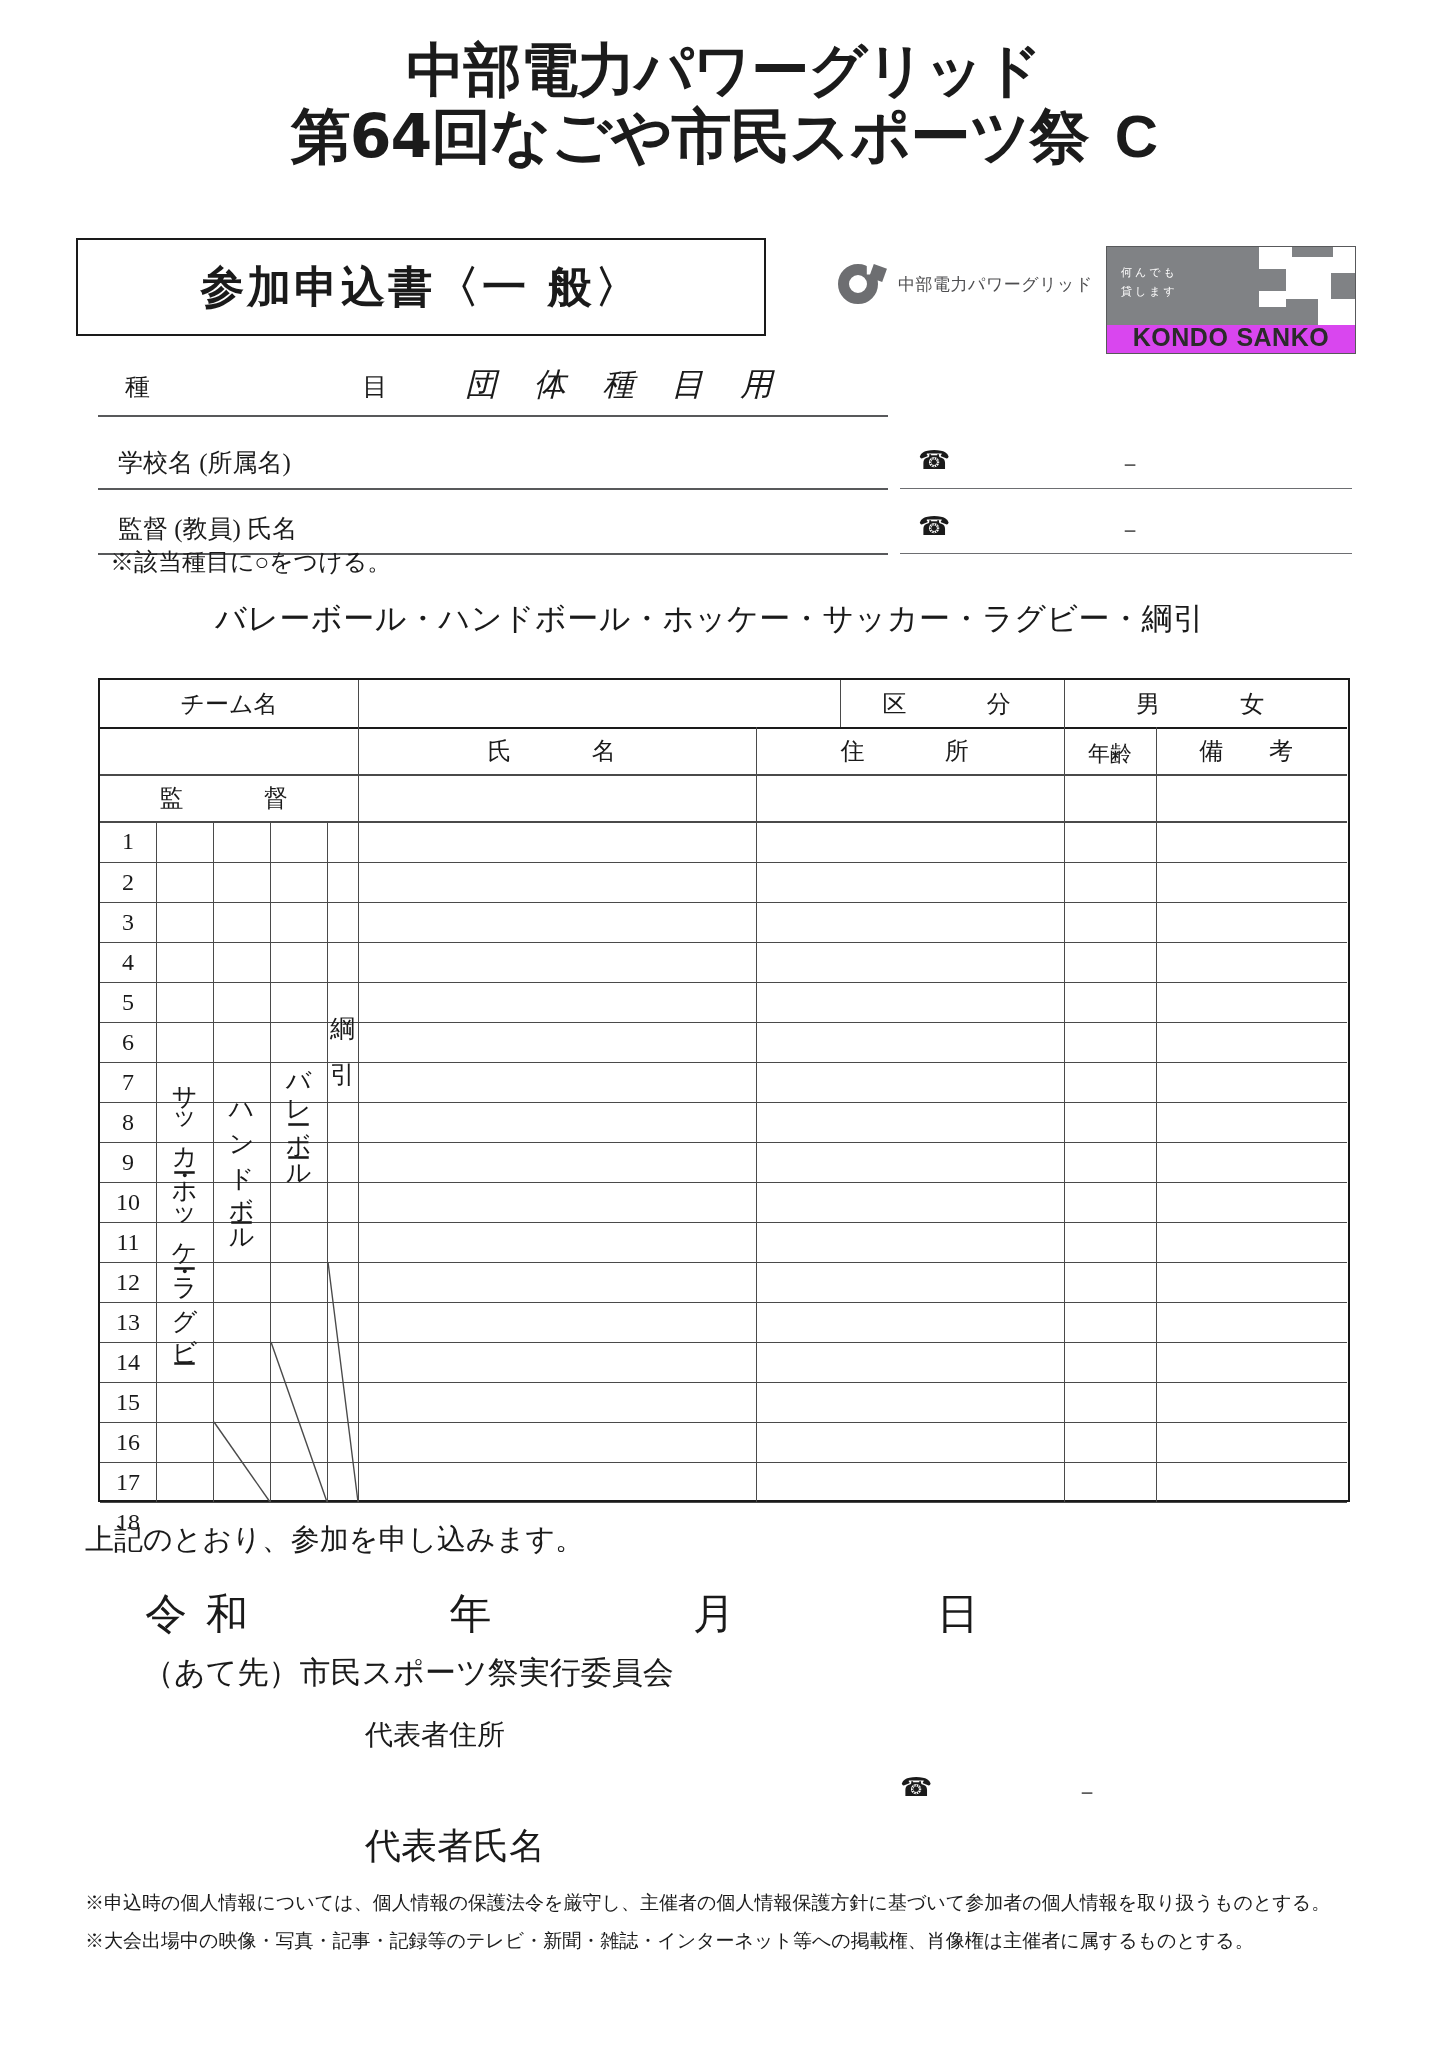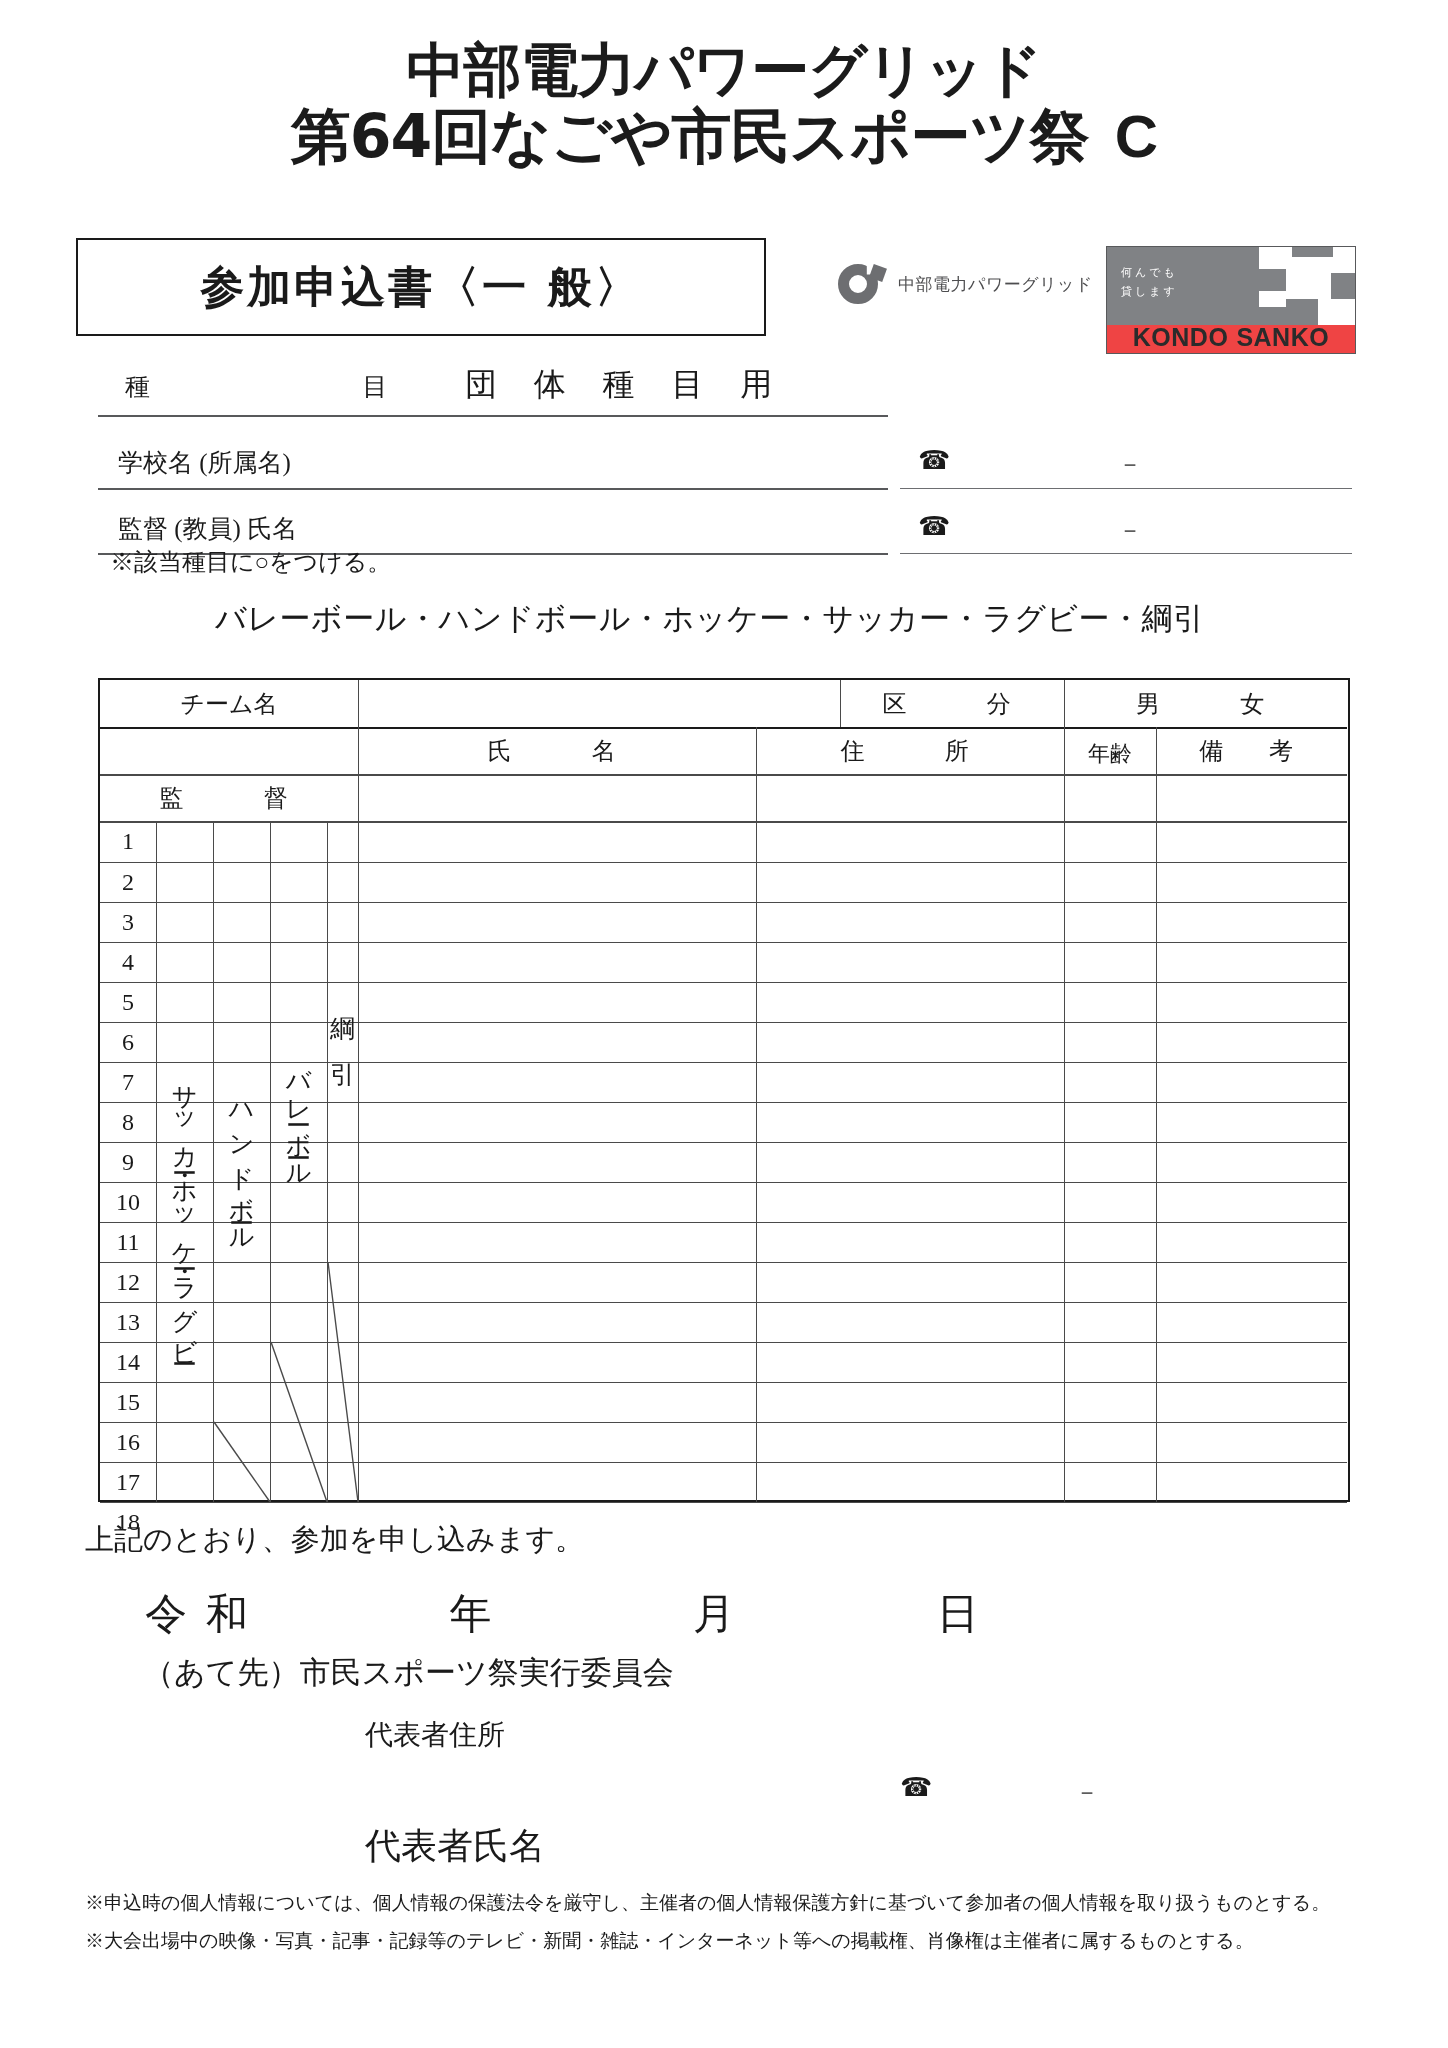--- a/index.html
+++ b/index.html
@@ -52,21 +52,21 @@
   .cepg-dot{
     position:absolute;right:1px;top:6px;width:14px;height:14px;background:#6d6e71;
     transform:rotate(20deg);
   }
   .cepg-text{
     font-family:"DejaVu Sans","Liberation Sans",sans-serif;
     font-size:17px;color:#4d4d4f;letter-spacing:0.5px;white-space:nowrap;
   }
   .ks-logo{
     position:absolute;left:1106px;top:8px;width:250px;height:108px;
-    border:1px solid #58595b;box-sizing:border-box;background:#ef4444;
+    border:1px solid #58595b;box-sizing:border-box;background:#d946ef;
   }
   .ks-grid{position:absolute;left:0;top:0;width:248px;height:78px;overflow:hidden;background:#fff;}
   .ks-grid .blk{position:absolute;background:#808285;}
   .ks-cap{
     position:absolute;left:14px;top:16px;width:150px;
     font-family:"DejaVu Sans","Liberation Sans",sans-serif;
     font-size:11px;color:#fff;line-height:1.75;letter-spacing:3px;z-index:3;
   }
   .ks-name{
     position:absolute;left:0;top:76px;width:248px;text-align:center;
@@ -180,21 +180,21 @@
       </div>
       <div class="ks-cap">
         <div>何んでも</div>
         <div>貸します</div>
       </div>
       <div class="ks-name"><span>KONDO</span><span class="gap"></span><span>SANKO</span></div>
     </div>
   </div>
 
   <div class="fld spaced2" style="left:125px;top:370px;">種　　　　目</div>
-  <div class="fld spaced" style="left:465px;top:363px;font-size:32px;">団 体 種 目 用</div>
+  <div class="fld spaced" style="left:465px;top:363px;font-size:32px;font-style:italic;">団 体 種 目 用</div>
   <div class="rule" style="left:98px;top:415px;width:790px;"></div>
 
   <div class="fld" style="left:118px;top:446px;">学校名 (所属名)</div>
   <div class="rule" style="left:98px;top:488px;width:790px;"></div>
   <div class="tel" style="position:absolute;left:918px;top:445px;">☎</div>
   <div class="dash" style="position:absolute;left:1118px;top:448px;">－</div>
   <div class="rule thin" style="left:900px;top:488px;width:452px;"></div>
 
   <div class="fld" style="left:118px;top:512px;">監督 (教員) 氏名</div>
   <div class="rule" style="left:98px;top:553px;width:790px;"></div>

